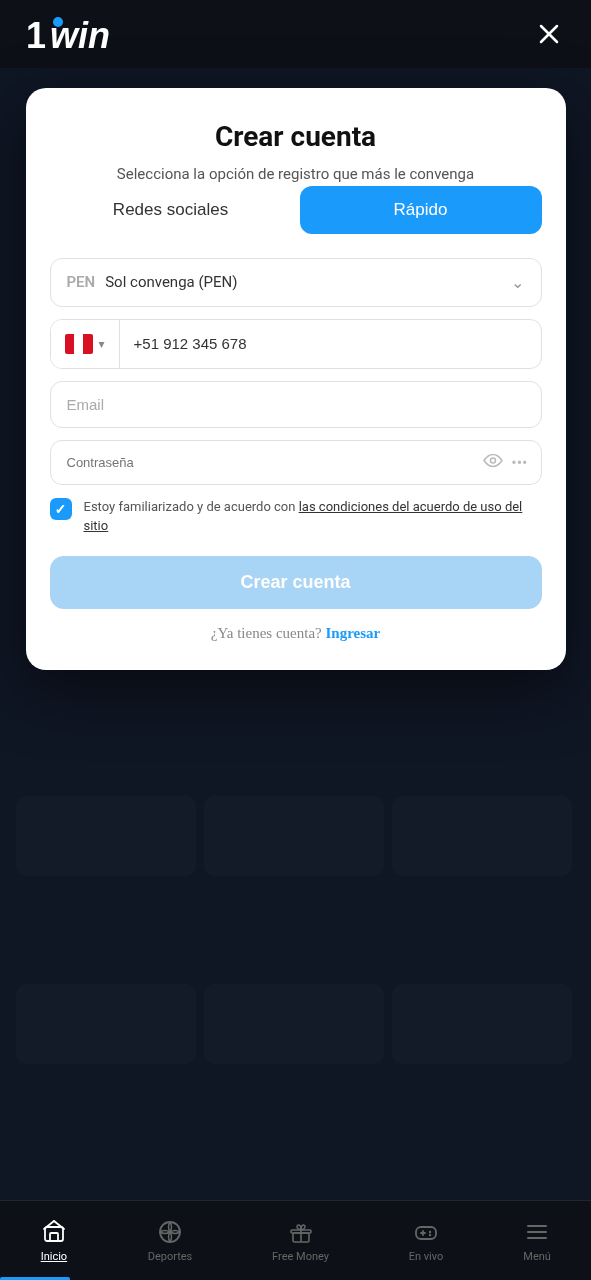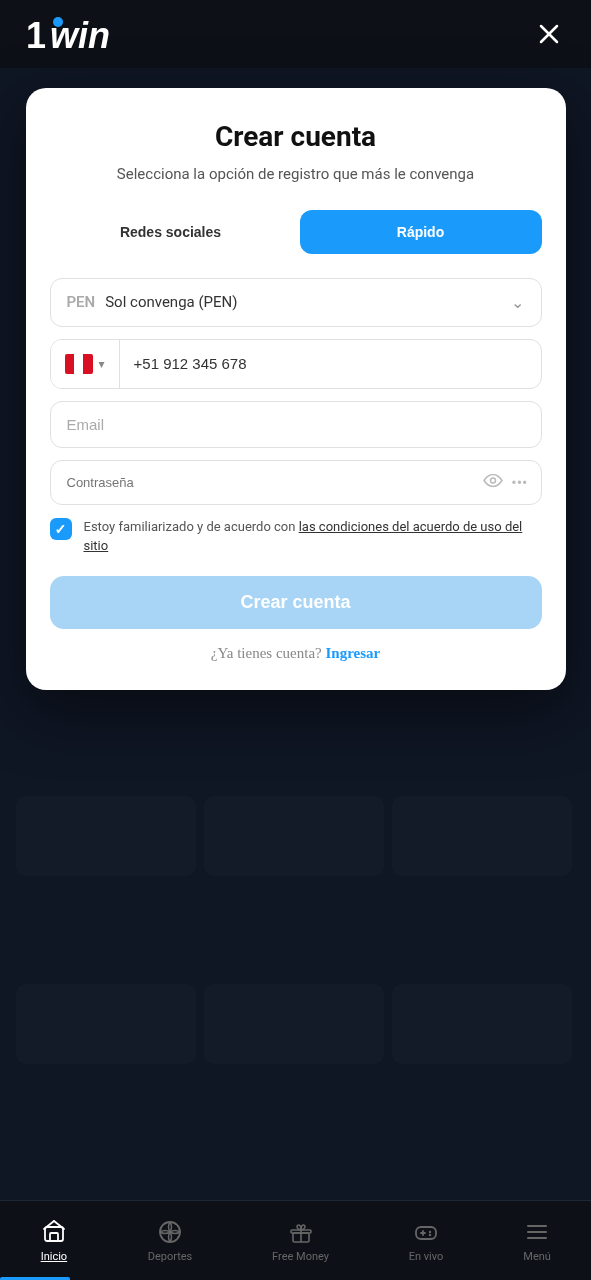--- a/index.html
+++ b/index.html
@@ -77,36 +77,35 @@
       font-weight: 700;
       color: #111;
       margin-bottom: 10px;
     }
 
     .modal-subtitle {
       text-align: center;
       font-size: 15px;
       color: #555;
       line-height: 1.5;
-      margin-bottom: 24px;
     }
 
     
     .tab-row {
       display: flex;
       gap: 8px;
       margin-bottom: 24px;
     }
     .tab-btn {
       flex: 1;
       padding: 14px;
       border-radius: 12px;
       border: none;
-      font-size: 14px;
-      font-weight: 700;
+      font-size: 17px;
+      font-weight: 400;
       cursor: pointer;
     }
     .tab-btn.inactive {
       background: transparent;
       color: #333;
     }
     .tab-btn.active {
       background: #1a9bfc;
       color: white;
     }

